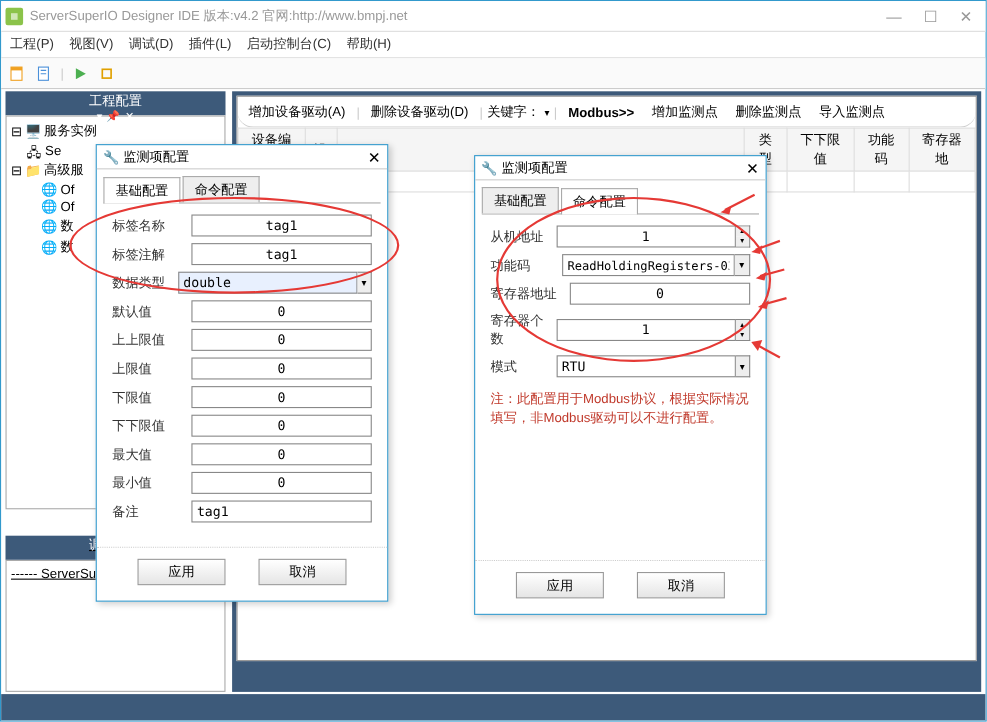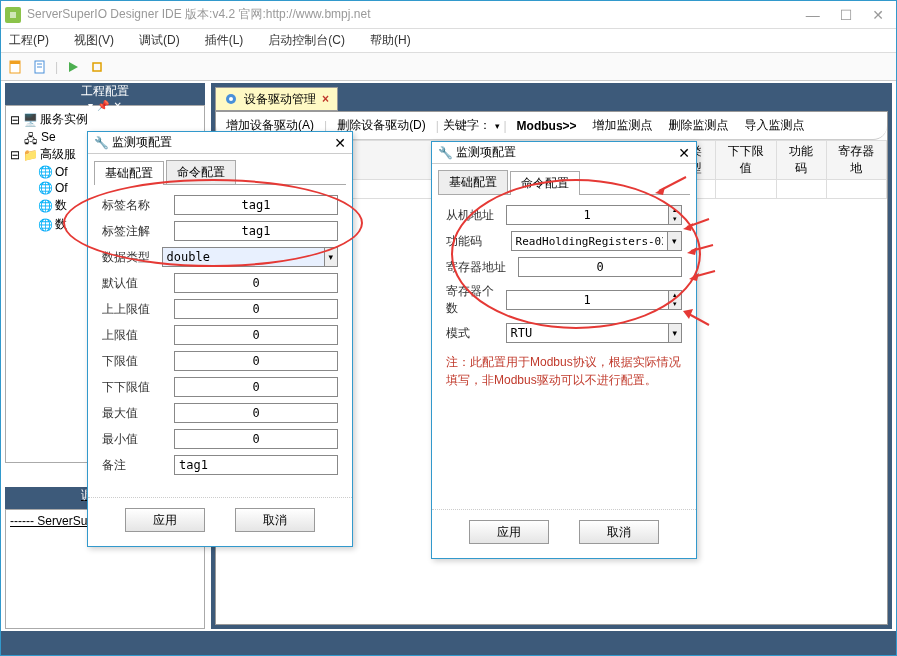--- a/index.html
+++ b/index.html
@@ -5,21 +5,21 @@
 * { box-sizing: border-box; margin: 0; padding: 0; font-family: "Microsoft YaHei", "SimSun", sans-serif; font-size: 12px; }
 body { background: #fff; width: 897px; height: 656px; position: relative; overflow: hidden; border: 1px solid #3299cc; }
 
 .titlebar { height: 28px; background: #fff; display: flex; align-items: center; padding: 0 4px; border-bottom: 1px solid #ddd; }
 .titlebar .app-icon { width: 16px; height: 16px; background: #8bc34a; border-radius: 2px; margin-right: 6px; display: inline-flex; align-items: center; justify-content: center; }
 .titlebar .app-icon svg { width: 10px; height: 10px; }
 .titlebar .title { color: #999; font-size: 12px; flex: 1; }
 .titlebar .win-btns { display: flex; gap: 20px; margin-right: 8px; }
 .titlebar .win-btn { color: #999; cursor: pointer; font-size: 14px; }
 
-.menubar { height: 24px; display: flex; align-items: center; padding: 0 8px; gap: 25px; border-bottom: 1px solid #ddd; }
+.menubar { height: 24px; display: flex; align-items: center; padding: 0 8px; gap: 14px; border-bottom: 1px solid #ddd; }
 .menubar span { color: #333; cursor: pointer; }
 
 .toolbar { height: 28px; display: flex; align-items: center; padding: 0 6px; gap: 6px; border-bottom: 1px solid #ccc; background: #fafafa; }
 .tbicon { width: 18px; height: 18px; display: inline-flex; align-items: center; justify-content: center; cursor: pointer; }
 
 .main-area { position: absolute; top: 82px; left: 0; right: 0; bottom: 26px; }
 
 .left-panel { position: absolute; left: 4px; top: 0; width: 200px; height: 380px; background: #fff; }
 .panel-header { background: #3d5a7a; color: #fff; height: 22px; display: flex; align-items: center; padding: 0 6px; justify-content: space-between; flex-direction: column; }
 .panel-header .ph-right { display: flex; gap: 4px; }
@@ -175,30 +175,20 @@
         <span class="ph-btn">📌</span>
         <span class="ph-btn">✕</span>
       </div>
     </div>
     <div class="debug-body">
       <span>------ ServerSup</span>
     </div>
   </div>
 
   <div class="center-panel">
-    <div class="doc-tabs">
-      <div class="doc-tab">
-        <span class="gear-icon"><svg width="14" height="14" viewBox="0 0 14 14">
-              <circle cx="7" cy="7" r="5" fill="#4a90d9"></circle>
-              <circle cx="7" cy="7" r="2" fill="#fff"></circle>
-            </svg></span>
-        <span>设备驱动管理</span>
-        <span class="close-x">×</span>
-      </div>
-    </div>
     <div class="doc-body">
       <div class="doc-toolbar">
         <span class="btn">增加设备驱动(A)</span>
         <span class="sep">|</span>
         <span class="btn">删除设备驱动(D)</span>
         <span class="sep">|</span>
         <span>关键字：</span>
         <span style="font-size:9px">▾</span>
         <span class="sep">|</span>
         <span class="btn" style="font-weight:bold">Modbus&gt;&gt;</span>

